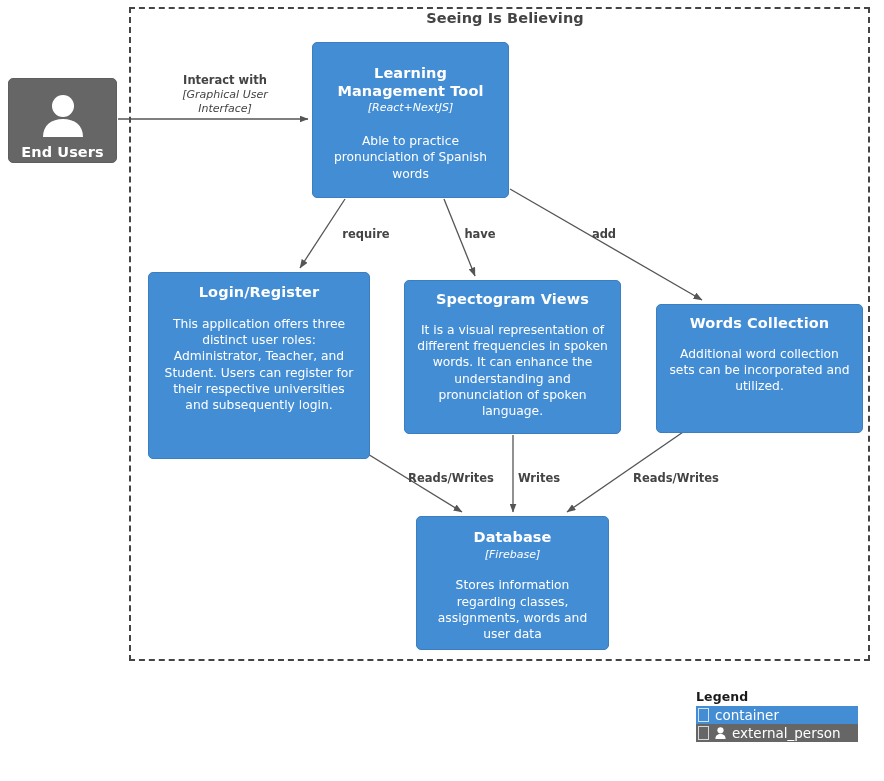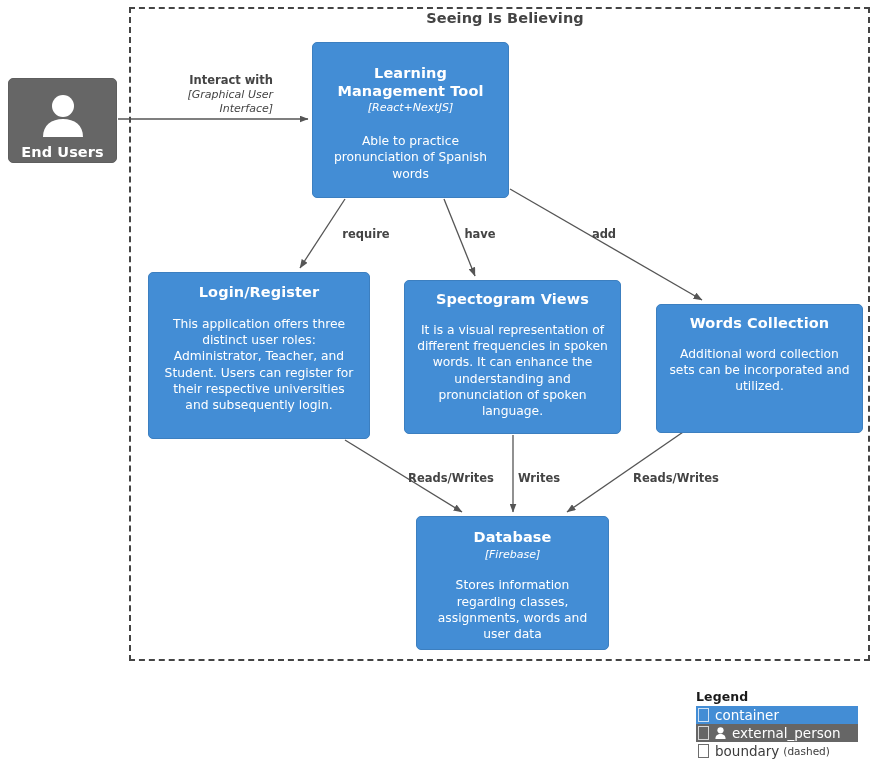--- a/index.html
+++ b/index.html
@@ -100,21 +100,21 @@
   }
   #node-end-users .node-title { position: relative; z-index: 2; }
 
   #node-lmt {
     left: 312px; top: 42px; width: 197px; height: 156px;
     padding: 22px 10px 0 10px;
   }
   #node-lmt .node-desc { margin-top: 18px; }
 
   #node-login {
-    left: 148px; top: 272px; width: 222px; height: 167px;
+    left: 148px; top: 272px; width: 222px; height: 187px;
     padding: 11px 12px 4px 12px;
   }
   #node-login .node-desc { margin-top: 14px; }
 
   #node-spectogram {
     left: 404px; top: 280px; width: 217px; height: 154px;
     padding: 10px 8px 0 8px;
   }
   #node-spectogram .node-desc { margin-top: 13px; }
 
@@ -140,21 +140,21 @@
     white-space: nowrap;
     line-height: 1.28;
   }
   .edge-label .tech {
     display: block;
     font-weight: normal;
     font-style: italic;
     font-size: 11px;
     white-space: normal;
   }
-  #label-interact { left: 155px; top: 73px; width: 118px; text-align: right; }
+  #label-interact { left: 166px; top: 73px; width: 118px; }
   #label-require  { left: 331px; top: 227px; width: 70px; }
   #label-have     { left: 445px; top: 227px; width: 70px; }
   #label-add      { left: 569px; top: 227px; width: 70px; }
   #label-rw-left  { left: 396px; top: 471px; width: 110px; }
   #label-writes   { left: 504px; top: 471px; width: 70px; }
   #label-rw-right { left: 621px; top: 471px; width: 110px; }
 
   
   #legend {
     position: absolute;
@@ -320,20 +320,15 @@
       <span class="legend-glyph"></span>
       <span class="legend-person-icon">
         <svg width="11" height="12" viewBox="0 0 11 12" xmlns="http://www.w3.org/2000/svg">
           <circle cx="5.5" cy="3.3" r="3.1" fill="#ffffff"></circle>
           <path d="M0.4,12 C0.4,8.4 2.6,7 5.5,7 C8.4,7 10.6,8.4 10.6,12 Z" fill="#ffffff"></path>
         </svg>
       </span>
       <span>external_person</span>
     </div>
 
-    <div class="legend-row boundary-row">
-      <span class="legend-glyph"></span>
-      <span>boundary</span>
-      <span class="legend-suffix">(dashed)</span>
-    </div>
   </div>
 
 </div>
 
 </body></html>

